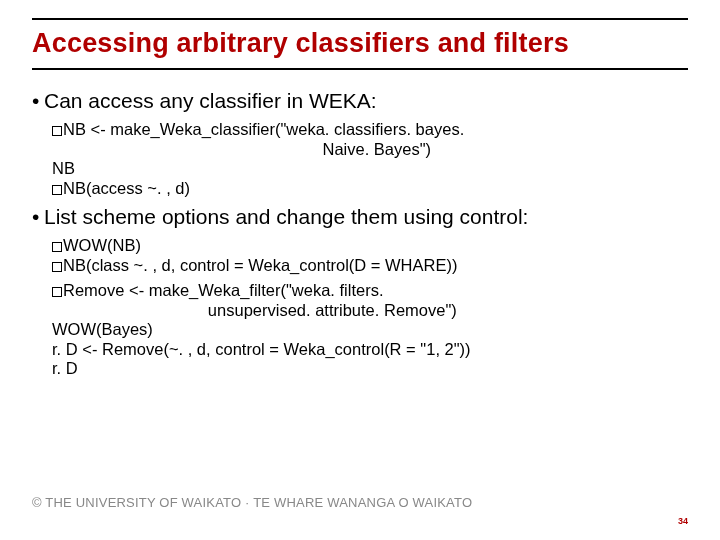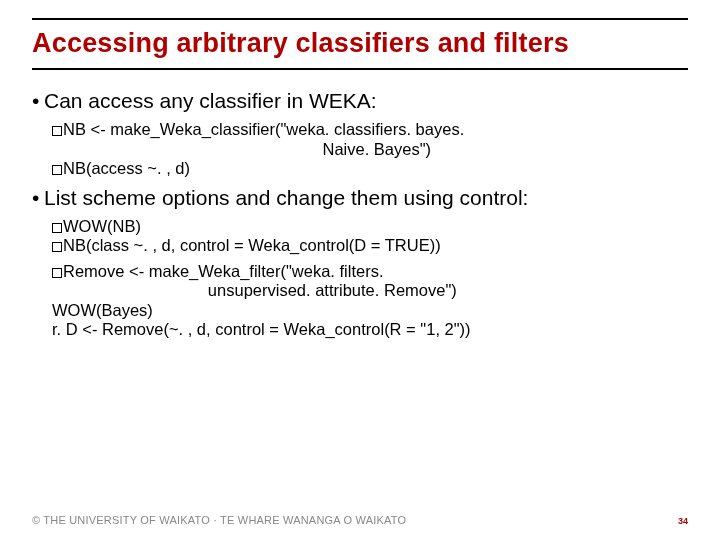--- a/index.html
+++ b/index.html
@@ -64,22 +64,22 @@
     margin: 6px 0 6px 20px;
     padding: 0;
   }
   .codeblock .line {
     display: block;
     white-space: pre;
   }
   .footer {
     position: absolute;
     left: 32px;
-    bottom: 14px;
-    font-size: 11px;
+    bottom: 30px;
+    font-size: 13px;
     color: #888;
     letter-spacing: 0.2px;
   }
   .pagenum {
     position: absolute;
     right: 32px;
     bottom: 14px;
     font-size: 9px;
     color: #b00000;
     font-weight: bold;
@@ -103,35 +103,37 @@
   <div class="title-rule"></div>
 
   <div class="content">
 
     <div class="bullet">
       <span class="bullet-dot">•</span><span>Can access any classifier in WEKA:</span>
     </div>
     <div class="codeblock">
       <span class="line"><span class="glyph"></span><span>N</span><span>B &lt;- make_Weka_classifier("weka. classifiers. bayes.</span></span>
       <span class="line">                                                           Naive. Bayes")</span>
+      <span class="line">NB</span>
       <span class="line"><span class="glyph"></span><span>N</span><span>B(access ~. , d)</span></span>
     </div>
 
     <div class="bullet">
       <span class="bullet-dot">•</span><span>List scheme options and change them using control:</span>
     </div>
     <div class="codeblock">
       <span class="line"><span class="glyph"></span><span>W</span><span>OW(NB)</span></span>
-      <span class="line"><span class="glyph"></span><span>N</span><span>B(class ~. , d, control = Weka_control(D = TRUE))</span></span>
+      <span class="line"><span class="glyph"></span><span>N</span><span>B(class ~. , d, control = Weka_control(D = WHARE))</span></span>
     </div>
 
     <div class="codeblock">
       <span class="line"><span class="glyph"></span><span>R</span><span>emove &lt;- make_Weka_filter("weka. filters.</span></span>
       <span class="line">                                  unsupervised. attribute. Remove")</span>
       <span class="line">WOW(Bayes)</span>
       <span class="line">r. D &lt;- Remove(~. , d, control = Weka_control(R = "1, 2"))</span>
+      <span class="line">r. D</span>
     </div>
 
   </div>
 
   <div class="footer">© THE UNIVERSITY OF WAIKATO  ·  TE WHARE WANANGA O WAIKATO</div>
   <div class="pagenum">34</div>
 </div>
 
 </body></html>

